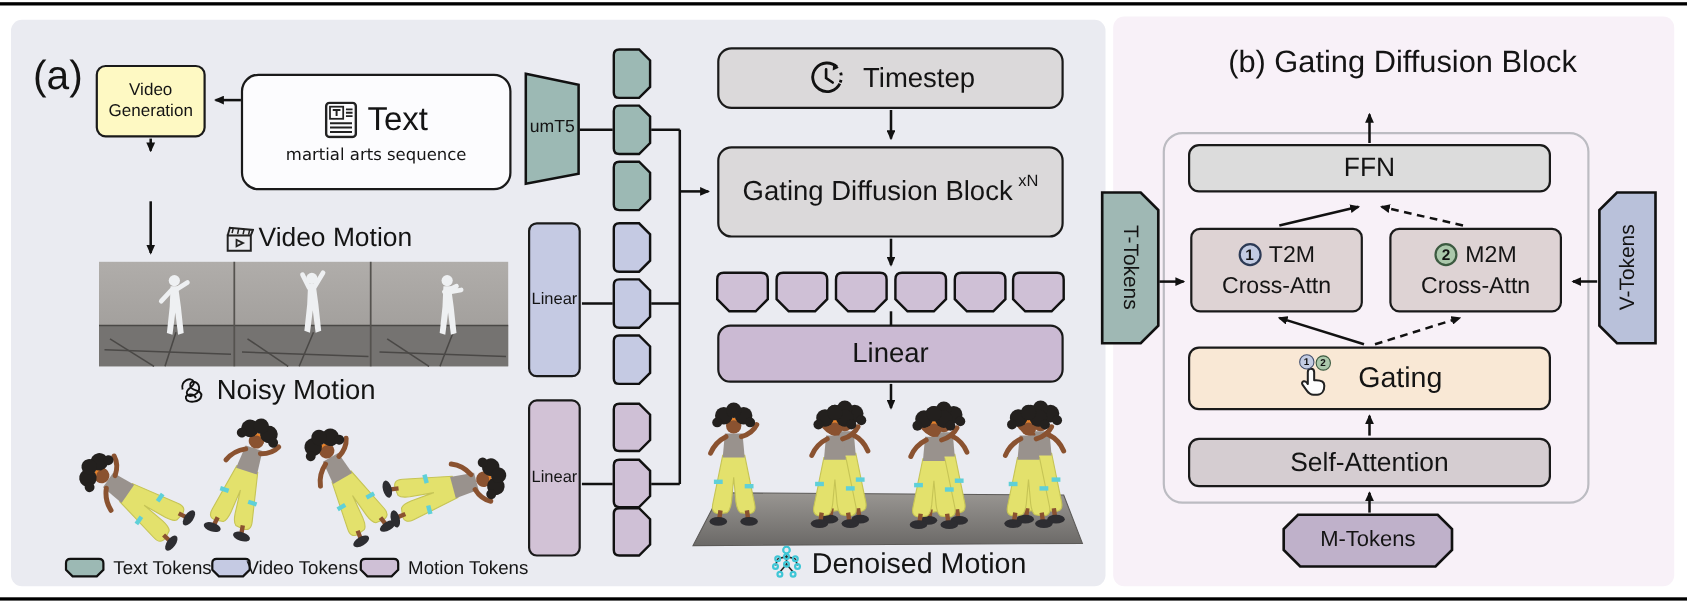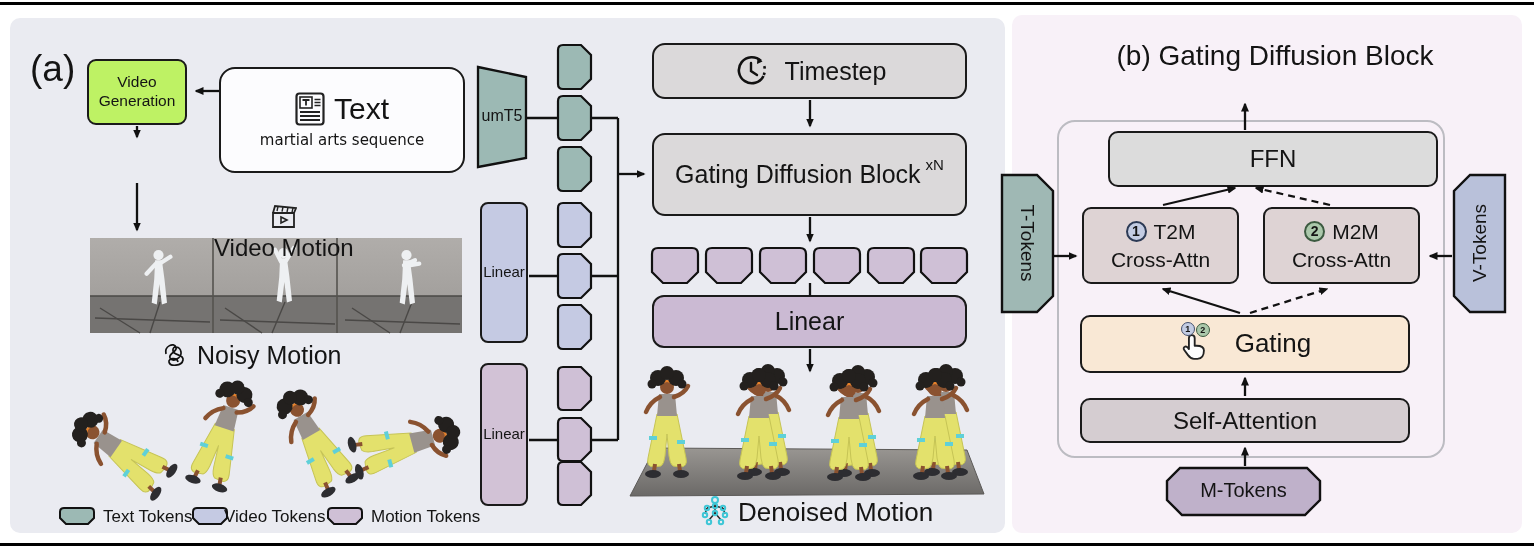--- a/index.html
+++ b/index.html
@@ -157,21 +157,21 @@
       <use href="#dancer" transform="translate(908,370)"></use>
     </g>
 
     <path d="M1002 175 L1037 175 L1053 191 L1053 296 L1037 312 L1002 312 Z" fill="#9fb8b4" stroke="#111" stroke-width="2.4"></path>
     <path d="M1505 175 L1470 175 L1454 191 L1454 296 L1470 312 L1505 312 Z" fill="#b9c1da" stroke="#111" stroke-width="2.4"></path>
     <path d="M1180 468 L1307 468 L1320 481 L1320 500 L1305 515 L1182 515 L1167 500 L1167 481 Z" fill="#bfb1ca" stroke="#111" stroke-width="2.4"></path>
   </svg>
 
   <div class="lbl htext" style="left:30px;top:48px;font-size:37px;">(a)</div>
 
-  <div class="box htext" style="left:87px;top:59px;width:100px;height:66px;background:#bef264;border-radius:9px;font-size:15.5px;padding:2px;">Video Generation</div>
+  <div class="box htext" style="left:87px;top:59px;width:100px;height:66px;background:#fef9c3;border-radius:9px;font-size:15.5px;padding:2px;">Video Generation</div>
 
 
   <div class="box htext" style="left:219px;top:67px;width:246px;height:106px;background:#fcfcfe;border-radius:16px;flex-direction:column;gap:4px;">
     <div class="row">
       <svg width="30" height="34" viewBox="0 0 30 34">
         <rect x="1.5" y="1.5" width="27" height="31" rx="3" fill="none" stroke="#222" stroke-width="2.2"></rect>
         <rect x="5" y="5" width="12" height="11" fill="none" stroke="#222" stroke-width="1.6"></rect>
         <path d="M7.5 8 L14.5 8 M11 8 L11 13.5" stroke="#222" stroke-width="1.8" fill="none"></path>
         <path d="M19.5 7.5 h6 M19.5 10.5 h6 M19.5 13.5 h6" stroke="#222" stroke-width="1.6"></path>
         <path d="M5 20 h20 M5 24 h20 M5 28 h20" stroke="#222" stroke-width="1.8"></path>
@@ -180,21 +180,21 @@
     </div>
     <div style="font-size:15px;font-family:'DejaVu Sans',sans-serif;">martial arts sequence</div>
   </div>
 
   <div class="lbl htext" style="left:478px;top:107px;width:48px;text-align:center;font-size:16px;">umT5</div>
 
   <div class="box htext" style="left:480px;top:202px;width:48px;height:141px;background:#c5cae3;border-radius:8px;font-size:15px;">Linear</div>
 
   <div class="box htext" style="left:480px;top:363px;width:48px;height:143px;background:#d2c2d6;border-radius:8px;font-size:15px;">Linear</div>
 
-  <div class="lbl htext row" style="left:214px;top:203px;gap:4px;flex-direction:column;">
+  <div class="lbl htext row" style="left:204px;top:203px;gap:4px;">
     <svg width="27" height="27" viewBox="0 0 27 27">
       <path d="M3 10 L24 10 L24 24 L3 24 Z" fill="none" stroke="#222" stroke-width="1.8"></path>
       <path d="M3 10 L5 3 L26 5 L24 10" fill="none" stroke="#222" stroke-width="1.8"></path>
       <path d="M8 3.6 L7 8 M13 4 L12 8.6 M18 4.4 L17 9 M23 4.8 L22 9.4" stroke="#222" stroke-width="1.4"></path>
       <path d="M11 14 L17 17 L11 20 Z" fill="none" stroke="#222" stroke-width="1.6"></path>
     </svg>
     <span style="font-size:24px;">Video Motion</span>
   </div>
 
   <div class="lbl htext row" style="left:160px;top:340px;gap:7px;">
@@ -242,21 +242,21 @@
   </div>
 
   <div class="lbl htext" style="left:103px;top:507px;font-size:17px;">Text Tokens</div>
   <div class="lbl htext" style="left:224px;top:507px;font-size:17px;">Video Tokens</div>
   <div class="lbl htext" style="left:371px;top:507px;font-size:17px;">Motion Tokens</div>
 
   <div class="lbl htext" style="left:1040px;top:40px;width:470px;text-align:center;font-size:28px;">(b) Gating Diffusion Block</div>
 
   <div class="abs htext" style="left:1057px;top:120px;width:388px;height:338px;border:2px solid #bcbcc2;border-radius:18px;background:transparent;"></div>
 
-  <div class="box htext" style="left:1080px;top:131px;width:330px;height:56px;background:#dcdcdc;border-radius:10px;font-size:24px;margin-left:28px;">FFN</div>
+  <div class="box htext" style="left:1080px;top:131px;width:330px;height:44px;background:#dcdcdc;border-radius:10px;font-size:24px;">FFN</div>
 
   <div class="box htext" style="left:1082px;top:207px;width:157px;height:77px;background:#ded3d4;border-radius:9px;flex-direction:column;gap:2px;font-size:21px;">
     <div class="row" style="gap:7px;">
       <span class="numcircle" style="background:#c3cce3;">1</span>
       <span>T2M</span>
     </div>
     <div>Cross-Attn</div>
   </div>
 
   <div class="box htext" style="left:1263px;top:207px;width:157px;height:77px;background:#ded3d4;border-radius:9px;flex-direction:column;gap:2px;font-size:21px;">

